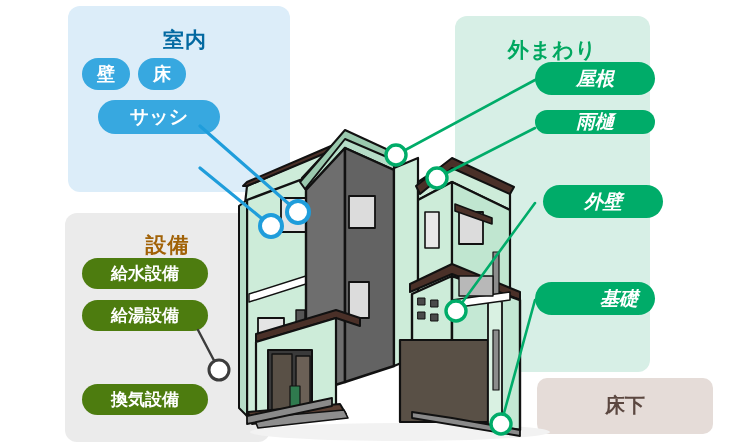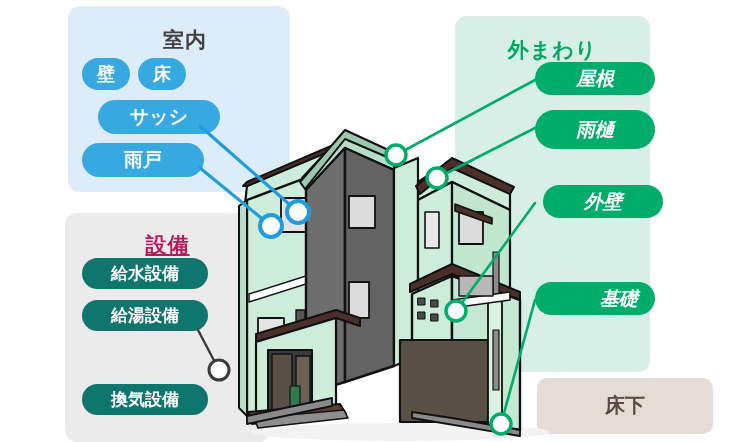--- a/index.html
+++ b/index.html
@@ -16,56 +16,56 @@
 
   
   .panel{position:absolute;border-radius:12px;}
   .panel-title{
     position:absolute;left:0;right:0;text-align:center;
     font-size:21px;font-weight:bold;letter-spacing:1px;
     white-space:nowrap;
   }
 
   #panel-indoor{left:68px;top:6px;width:222px;height:186px;background:#dcedf9;}
-  #panel-indoor .panel-title{top:20px;color:#404040;margin-left:12px;}
+  #panel-indoor .panel-title{top:20px;color:#0369a1;margin-left:12px;}
 
   #panel-exterior{left:455px;top:16px;width:195px;height:356px;background:#d7efe6;}
   #panel-exterior .panel-title{top:20px;color:#00a860;}
 
   #panel-equipment{left:65px;top:213px;width:205px;height:229px;background:#ebebeb;}
-  #panel-equipment .panel-title{top:18px;color:#be185d;text-decoration:underline;}
+  #panel-equipment .panel-title{top:18px;color:#a16207;}
 
   #panel-underfloor{left:537px;top:378px;width:176px;height:56px;background:#e5dcd8;border-radius:10px;}
   #panel-underfloor .uf-label{
     position:absolute;left:0;right:0;top:14px;text-align:center;
     font-size:20px;font-weight:bold;color:#5b4740;white-space:nowrap;
   }
 
   
   .pill{
     position:absolute;
     display:flex;align-items:center;justify-content:center;
     color:#ffffff;font-weight:bold;white-space:nowrap;
     border-radius:999px;
     box-sizing:border-box;
   }
   .pill-blue{background:#37a8e0;}
   .pill-green{background:#00ac69;font-style:italic;}
-  .pill-dark{background:#0f766e;}
+  .pill-dark{background:#4d7c0f;}
 
   
   #pill-wall   {left:82px; top:58px;  width:48px;height:32px;font-size:18px;}
   #pill-floor  {left:138px;top:58px;  width:48px;height:32px;font-size:18px;}
   #pill-stairs {left:194px;top:58px;  width:62px;height:32px;font-size:18px;}
   #pill-sash   {left:98px; top:100px; width:122px;height:34px;font-size:19px;}
   #pill-shutter{left:82px; top:143px; width:122px;height:34px;font-size:19px;}
 
   
   #pill-roof    {left:535px;top:62px; width:120px;height:33px;font-size:19px;}
-  #pill-gutter  {left:535px;top:110px;width:120px;height:39px;font-size:19px;}
+  #pill-gutter  {left:535px;top:110px;width:120px;height:24px;font-size:19px;}
   #pill-outwall {left:543px;top:185px;width:120px;height:33px;font-size:19px;}
   #pill-found   {left:535px;top:282px;width:120px;height:33px;font-size:19px;padding-left:48px;}
 
   
   #pill-water  {left:82px; top:258px;width:126px;height:31px;font-size:17px;}
   #pill-hotwat {left:82px; top:300px;width:126px;height:31px;font-size:17px;text-align:center;}
   #pill-drain  {left:82px; top:342px;width:126px;height:31px;font-size:17px;}
   #pill-vent   {left:82px; top:384px;width:126px;height:31px;font-size:17px;}
 
   
@@ -171,21 +171,20 @@
       <path d="M412,412 L452,418 L520,430 L520,436 L412,418 Z" fill="#8a8a8a" stroke-width="1.8"></path>
 
       <path d="M452,300 L510,292 L510,300 L452,308 Z" fill="#ffffff" stroke-width="1.6"></path>
       <rect x="459" y="276" width="34" height="20" fill="#b8b8b8" stroke-width="1.4"></rect>
     </g>
   </svg>
 
   <div class="pill pill-blue" id="pill-wall">壁</div>
   <div class="pill pill-blue" id="pill-floor">床</div>
   <div class="pill pill-blue" id="pill-sash">サッシ</div>
-  <div class="pill pill-blue" id="pill-shutter">雨戸</div>
 
   <div class="pill pill-green" id="pill-roof">屋根</div>
   <div class="pill pill-green" id="pill-gutter">雨樋</div>
   <div class="pill pill-green" id="pill-outwall">外壁</div>
   <div class="pill pill-green" id="pill-found">基礎</div>
 
   <div class="pill pill-dark" id="pill-water">給水設備</div>
   <div class="pill pill-dark" id="pill-hotwat">給湯設備</div>
   <div class="pill pill-dark" id="pill-vent">換気設備</div>
 

